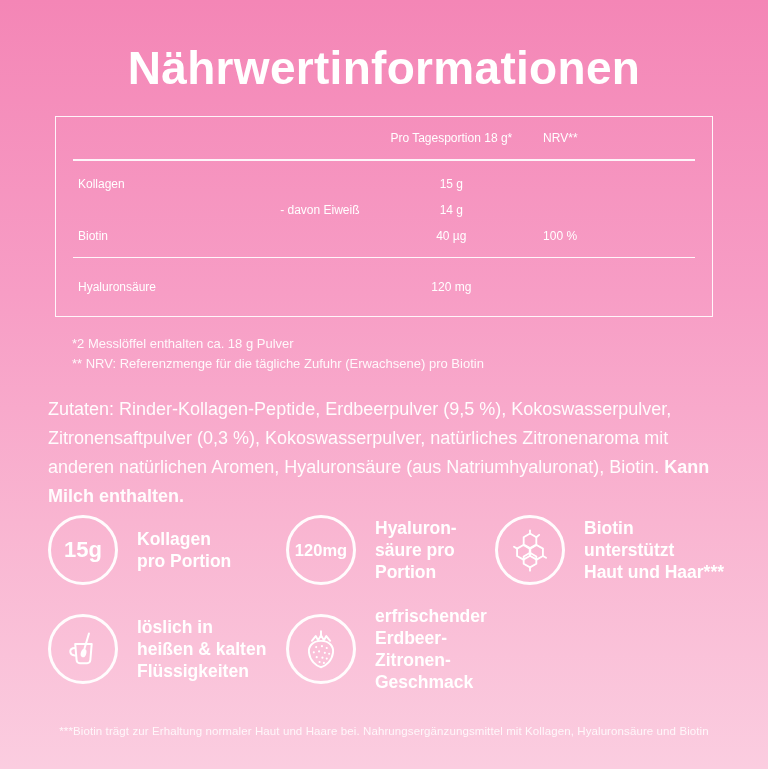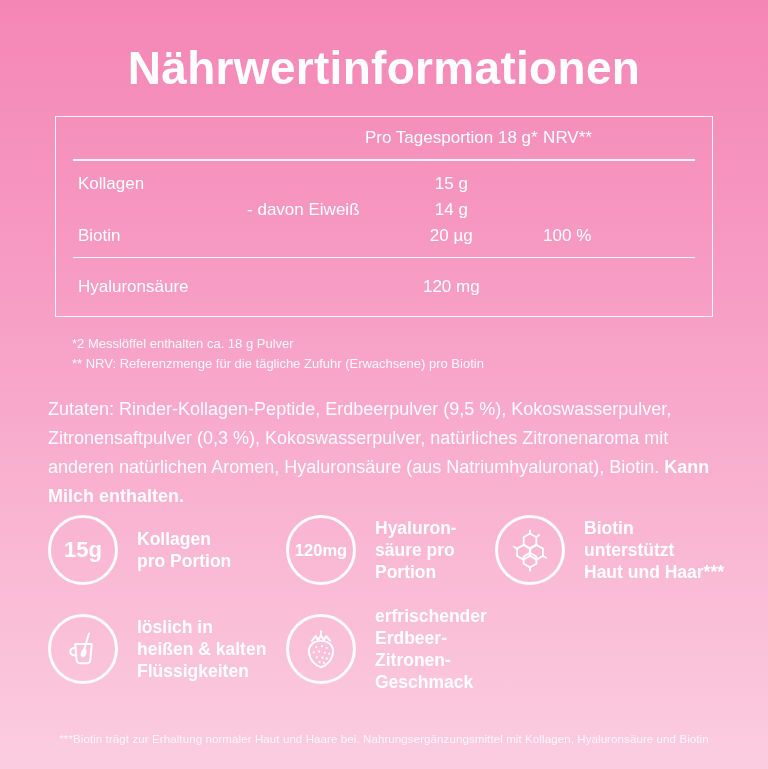--- a/index.html
+++ b/index.html
@@ -16,21 +16,21 @@
     font-weight: 700;
     letter-spacing: 0.3px;
     line-height: 44px;
   }
   
   .ntable {
     width: 658px;
     margin: 26px auto 0;
     border: 1.5px solid rgba(255,255,255,0.9);
     padding: 10px 0 16px;
-    font-size: 17px;
+    font-size: 12px;
   }
   .thead, .trow {
     display: grid;
     grid-template-columns: 46% 30% 24%;
     padding: 0 22px;
     line-height: 26px;
   }
   .thead { line-height: 22px; }
   .cell.value, .thead .portion { text-align: center; }
   .cell.nrv, .thead .nrv { text-align: left; }
@@ -77,21 +77,21 @@
   .badge-text.small { font-size: 16.5px; text-align: center; }
   .feature-label {
     font-size: 17.5px;
     font-weight: 700;
     line-height: 22px;
     white-space: pre-line;
   }
   .circle svg { display: block; }
   
   .bottom-footnote {
-    margin-top: 40px;
+    margin-top: 32px;
     text-align: center;
     font-size: 11.5px;
     letter-spacing: 0.1px;
     color: rgba(255,255,255,0.85);
     padding: 0 2px;
   }
 </style>
 </head>
 <body>
 
@@ -109,21 +109,21 @@
     <span class="cell value">15 g</span>
     <span class="cell nrv"></span>
   </div>
   <div class="trow indent">
     <span class="cell label">- davon Eiweiß</span>
     <span class="cell value">14 g</span>
     <span class="cell nrv"></span>
   </div>
   <div class="trow">
     <span class="cell label">Biotin</span>
-    <span class="cell value">20 µg</span>
+    <span class="cell value">40 µg</span>
     <span class="cell nrv">100 %</span>
   </div>
   <div class="sep sep2"></div>
   <div class="trow last">
     <span class="cell label">Hyaluronsäure</span>
     <span class="cell value">120 mg</span>
     <span class="cell nrv"></span>
   </div>
 </section>
 

